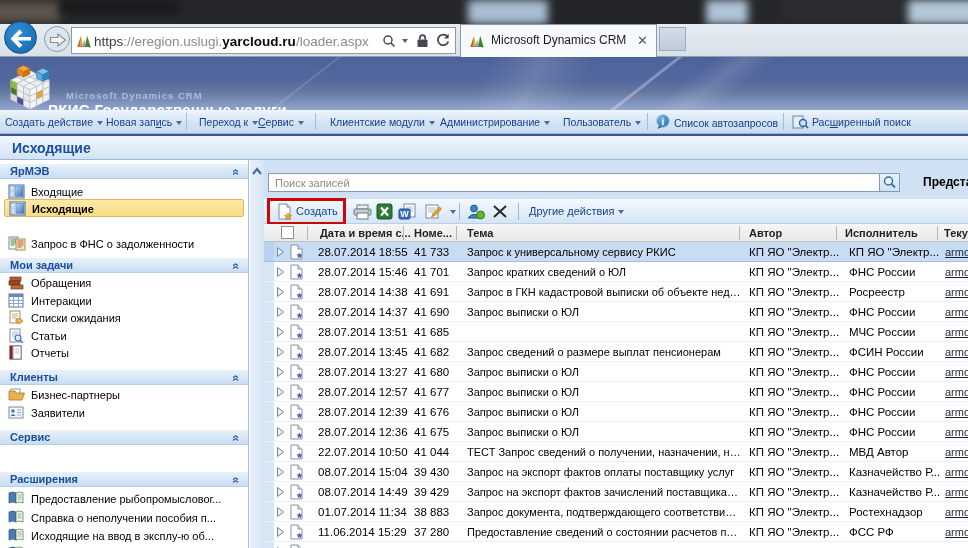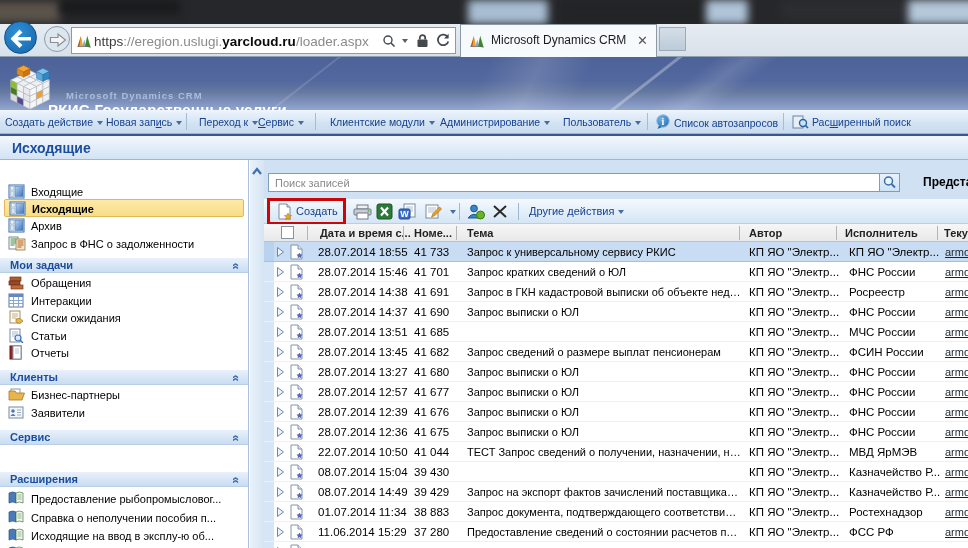--- a/index.html
+++ b/index.html
@@ -226,20 +226,24 @@
           <circle cx="11" cy="9" r="3.5" stroke="#2a62a8" stroke-width="1.4" fill="#cfe2f4"></circle>
           <path d="M13.5 11.5 L16 14" stroke="#2a62a8" stroke-width="1.6"></path>
         </svg> Рас<u>ш</u>иренный поиск</div>
   </div>
   <div id="menuline" class="abs"></div>
   <div id="titlebar" class="abs">
       <span>Исходящие</span>
     </div>
 
   <div id="sidebar" class="abs">
+      <div class="ghead" style="top:3px">
+        <b>ЯрМЭВ</b>
+        <span class="chev">«</span>
+      </div>
 <div class="nitem" style="top:23px">
         <svg width="17" height="15">
           <defs>
             <linearGradient id="vg" x1="0" y1="0" x2="1" y2="1">
               <stop offset="0" stop-color="#b8d4f0"></stop>
               <stop offset="1" stop-color="#3c72b8"></stop>
             </linearGradient>
           </defs>
           <rect x="1" y="1" width="15" height="13" fill="#fff" stroke="#3a6aaa"></rect>
           <rect x="2.5" y="2.5" width="3.5" height="3.5" fill="#eef3f9" stroke="#8aa8cc" stroke-width=".6"></rect>
@@ -255,35 +259,20 @@
               <stop offset="0" stop-color="#b8d4f0"></stop>
               <stop offset="1" stop-color="#3c72b8"></stop>
             </linearGradient>
           </defs>
           <rect x="1" y="1" width="15" height="13" fill="#fff" stroke="#3a6aaa"></rect>
           <rect x="2.5" y="2.5" width="3.5" height="3.5" fill="#eef3f9" stroke="#8aa8cc" stroke-width=".6"></rect>
           <rect x="2.5" y="7" width="3.5" height="5.5" fill="#d8e6f4" stroke="#8aa8cc" stroke-width=".6"></rect>
           <rect x="7" y="2.5" width="8" height="10" fill="url(#vg)" stroke="#4a78b4" stroke-width=".6"></rect>
         </svg>
         <span>Исходящие</span>
-      </div>
-<div class="nitem" style="top:57px">
-        <svg width="17" height="15">
-          <defs>
-            <linearGradient id="vg" x1="0" y1="0" x2="1" y2="1">
-              <stop offset="0" stop-color="#b8d4f0"></stop>
-              <stop offset="1" stop-color="#3c72b8"></stop>
-            </linearGradient>
-          </defs>
-          <rect x="1" y="1" width="15" height="13" fill="#fff" stroke="#3a6aaa"></rect>
-          <rect x="2.5" y="2.5" width="3.5" height="3.5" fill="#eef3f9" stroke="#8aa8cc" stroke-width=".6"></rect>
-          <rect x="2.5" y="7" width="3.5" height="5.5" fill="#d8e6f4" stroke="#8aa8cc" stroke-width=".6"></rect>
-          <rect x="7" y="2.5" width="8" height="10" fill="url(#vg)" stroke="#4a78b4" stroke-width=".6"></rect>
-        </svg>
-        <span>Архив</span>
       </div>
 <div class="nitem" style="top:75px">
         <svg width="18" height="15">
           <rect x="1" y="1" width="9" height="12" fill="#fff" stroke="#5a6a80" stroke-width=".8"></rect>
           <path d="M2.5 3 h6 M2.5 5 h6 M2.5 7 h6 M2.5 9 h4" stroke="#3f8838" stroke-width="1"></path>
           <rect x="8" y="3" width="9" height="11" fill="#f4e8c8" stroke="#907840" stroke-width=".8"></rect>
           <path d="M9.5 5 h6 M9.5 7 h6 M9.5 9 h6 M9.5 11 h4" stroke="#c05828" stroke-width="1"></path>
         </svg>
         <span>Запрос в ФНС о задолженности</span>
       </div>
@@ -638,35 +627,36 @@
           </svg>
           <div class="rico"><svg width="15" height="16">
               <path d="M2 1 h7 l4 4 v10 h-11 z" fill="#fff" stroke="#8494a8"></path>
               <path d="M9 1 v4 h4" fill="#dde5ee" stroke="#8494a8"></path>
               <path d="M10.5 9 l.8 1.6 1.7.2 -1.2 1.2 .3 1.7 -1.6 -.8 -1.6 .8 .3 -1.7 -1.2 -1.2 1.7 -.2 z" fill="#5868c8" stroke="#38449a" stroke-width=".4"></path>
             </svg></div>
           <div class="c1">22.07.2014 10:50</div>
           <div class="c2">41 044</div>
           <div class="c3">ТЕСТ Запрос сведений о получении, назначении, непо...</div>
           <div class="c4">КП ЯО "Электр...</div>
-          <div class="c5">МВД ЯрМЭВ</div>
+          <div class="c5">МВД Автор</div>
           <div class="c6">armd</div>
         </div>
 <div class="grow" style="top:220px">
           <div class="gut"></div>
           <svg class="arr" width="9" height="12">
             <path d="M1.5 1.5 L7.5 6 L1.5 10.5 Z" fill="#eef3f9" stroke="#6a88ac" stroke-width="1"></path>
           </svg>
           <div class="rico"><svg width="15" height="16">
               <path d="M2 1 h7 l4 4 v10 h-11 z" fill="#fff" stroke="#8494a8"></path>
               <path d="M9 1 v4 h4" fill="#dde5ee" stroke="#8494a8"></path>
               <path d="M10.5 9 l.8 1.6 1.7.2 -1.2 1.2 .3 1.7 -1.6 -.8 -1.6 .8 .3 -1.7 -1.2 -1.2 1.7 -.2 z" fill="#5868c8" stroke="#38449a" stroke-width=".4"></path>
             </svg></div>
           <div class="c1">08.07.2014 15:04</div>
           <div class="c2">39 430</div>
+          <div class="c3">Запрос на экспорт фактов оплаты поставщику услуг</div>
           <div class="c4">КП ЯО "Электр...</div>
           <div class="c5">Казначейство Р...</div>
           <div class="c6">armd</div>
         </div>
 <div class="grow" style="top:240px">
           <div class="gut"></div>
           <svg class="arr" width="9" height="12">
             <path d="M1.5 1.5 L7.5 6 L1.5 10.5 Z" fill="#eef3f9" stroke="#6a88ac" stroke-width="1"></path>
           </svg>
           <div class="rico"><svg width="15" height="16">

